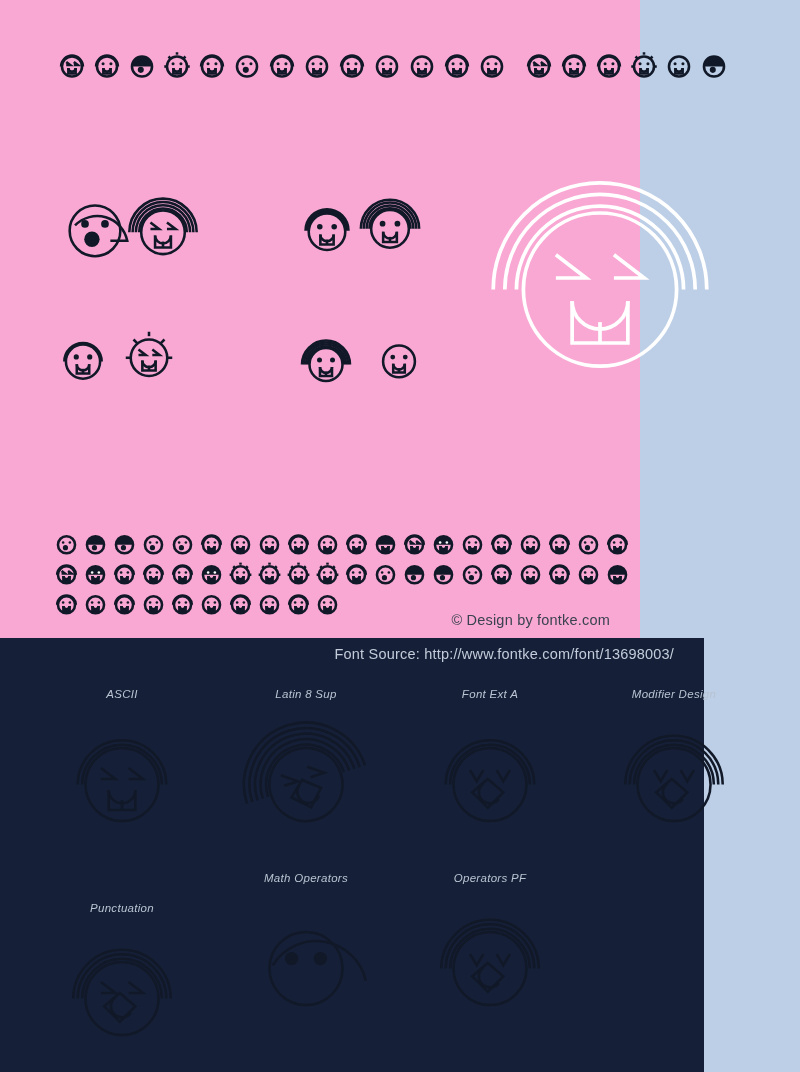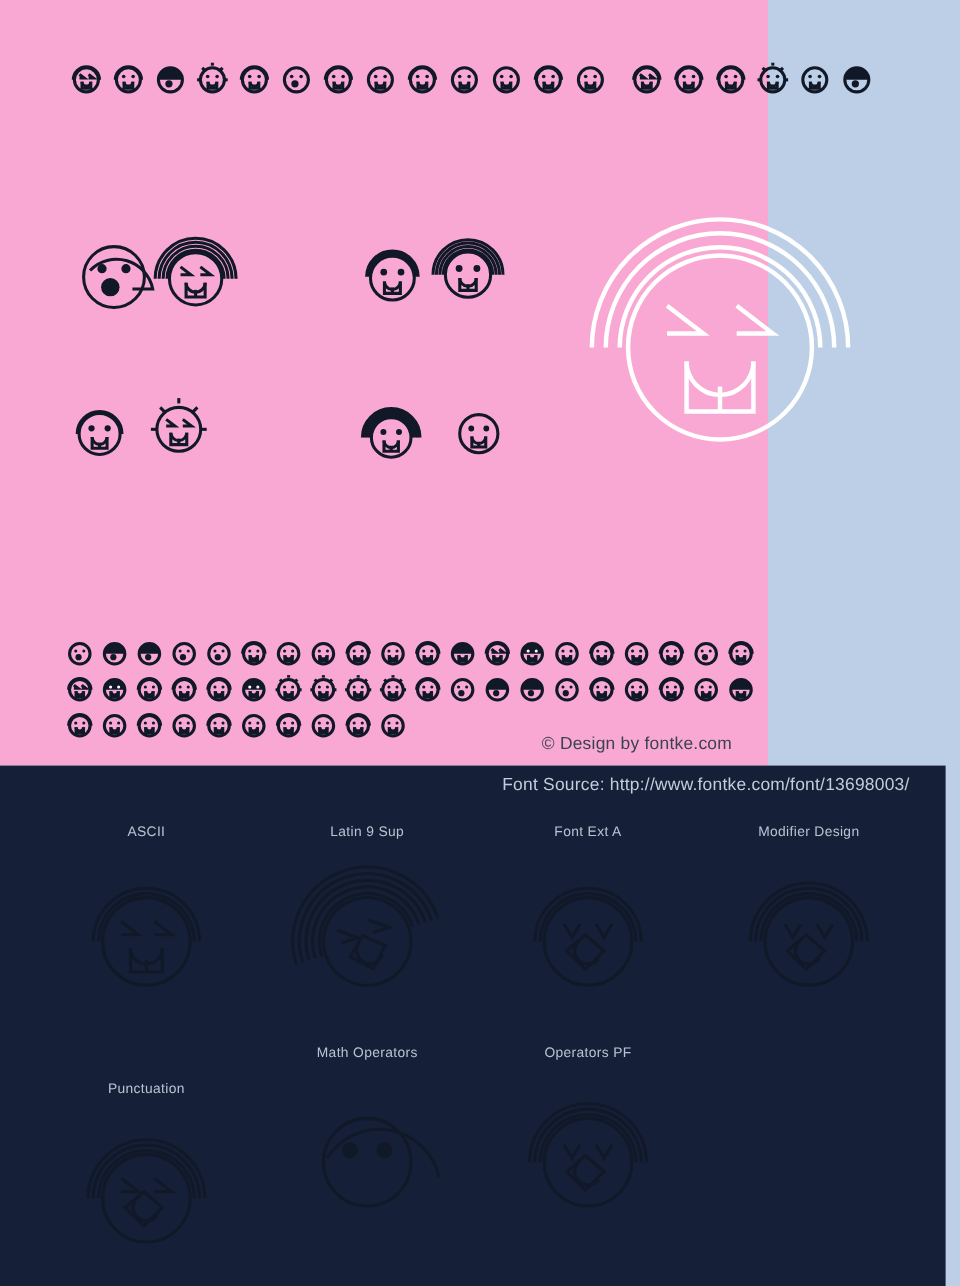--- a/index.html
+++ b/index.html
@@ -39,33 +39,33 @@
 
   
   #copyright{
     position:absolute; right:30px; top:612px;
     font-size:14.5px; color:#3a4250; letter-spacing:.2px;
     white-space:nowrap;
   }
 
   
   #dark-section{
-    position:absolute; left:0; top:638px; width:788px; height:434px;
+    position:absolute; left:0; top:638px; width:704px; height:434px;
     background:#152038;
   }
   #font-source{
     position:absolute; right:30px; top:8px;
     font-size:14.5px; color:#c3ccda; letter-spacing:.2px;
     white-space:nowrap;
   }
   .block-grid{ position:absolute; left:0; width:800px; }
   #grid-row-1{ top:48px; }
   #grid-row-2{ top:232px; }
   .block-cell{
-    position:absolute; width:184px; text-align:center;
+    position:absolute; width:184px; text-align:center;font-style:italic;
   }
   .block-label{
     font-size:11.5px; color:#b9c3d2; letter-spacing:.3px;
     height:16px; line-height:16px; white-space:nowrap;
   }
   .block-glyph{
     height:130px; margin-top:12px;
     display:flex; align-items:center; justify-content:center;
   }
 
@@ -1110,21 +1110,21 @@
               <path d="M31 40 L44 50 L31 50" fill="none" stroke="#111827" stroke-width="2.306451612903226" stroke-linejoin="miter" stroke-linecap="butt"></path>
               <path d="M56 40 L69 50 L56 50" fill="none" stroke="#111827" stroke-width="2.306451612903226" stroke-linejoin="miter" stroke-linecap="butt"></path>
               <path d="M38 60 A12 12 0 0 0 62 60" fill="none" stroke="#111827" stroke-width="2.306451612903226"></path>
               <path d="M38 60 L38 78 L62 78 L62 60" fill="none" stroke="#111827" stroke-width="2.306451612903226"></path>
               <line x1="50" y1="69" x2="50" y2="78" stroke="#111827" stroke-width="2.306451612903226"></line>
             </g>
           </svg>
         </div>
       </div>
       <div class="block-cell" style="left: 214px;">
-        <div class="block-label">Latin 9 Sup</div>
+        <div class="block-label">Latin 8 Sup</div>
         <div class="block-glyph">
           <svg viewBox="-6 -6 112 112" width="124" height="124" class="glyph">
             <g>
               <g transform="rotate(-18 50 55)">
                 <path d="M14 55 A36 36 0 0 1 86 55" fill="none" stroke="#111827" stroke-width="2.306451612903226" stroke-linecap="butt"></path>
                 <path d="M9 55 A41 41 0 0 1 91 55" fill="none" stroke="#111827" stroke-width="2.306451612903226" stroke-linecap="butt"></path>
                 <path d="M4 55 A46 46 0 0 1 96 55" fill="none" stroke="#111827" stroke-width="2.306451612903226" stroke-linecap="butt"></path>
                 <path d="M-1 55 A51 51 0 0 1 101 55" fill="none" stroke="#111827" stroke-width="2.306451612903226" stroke-linecap="butt"></path>
                 <path d="M-6 55 A56 56 0 0 1 106 55" fill="none" stroke="#111827" stroke-width="2.306451612903226" stroke-linecap="butt"></path>
                 <circle cx="50" cy="55" r="33" fill="none" stroke="#111827" stroke-width="2.306451612903226"></circle>

